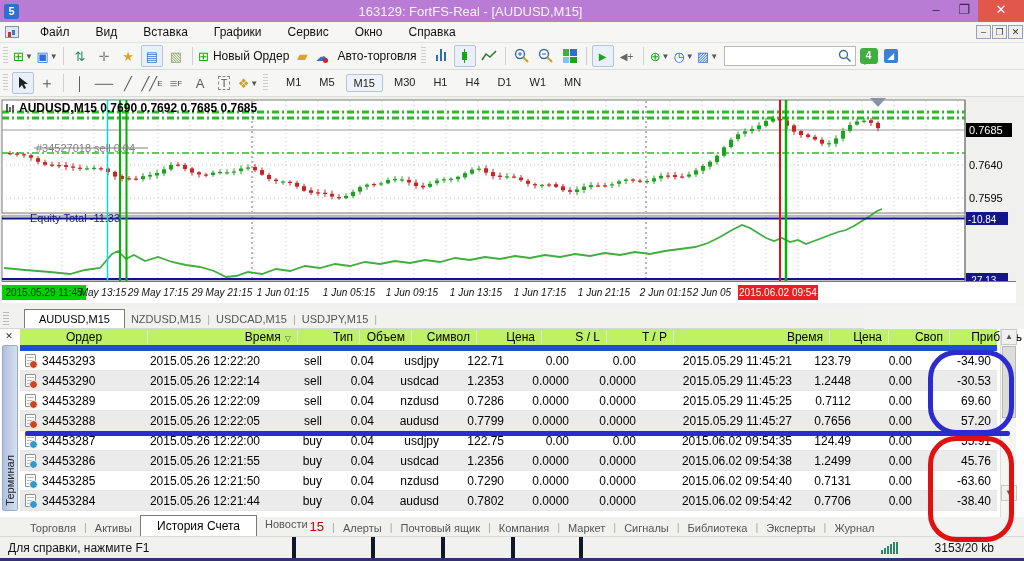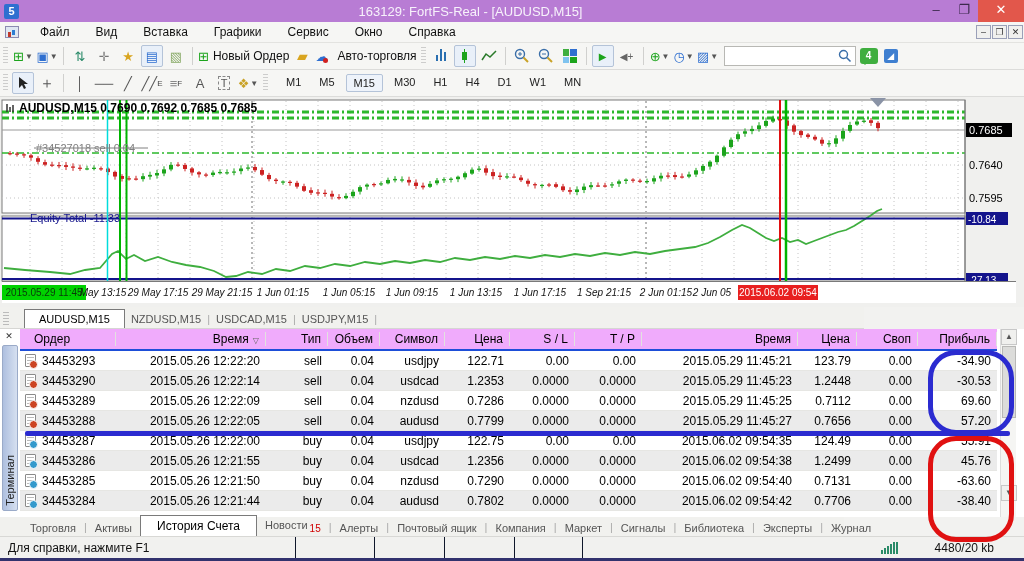--- a/index.html
+++ b/index.html
@@ -60,21 +60,21 @@
   #charttabs { left:0; top:307px; width:864px; height:22px; background:#f1f1ee; border-bottom:1px solid #d6d6d3; display:flex; align-items:flex-end; font-size:11px; }
   .ctab { color:#555; padding:3px 6px; }
   .ctab.active { background:#fff; color:#000; border:1px solid #7a7a7a; border-bottom:none; padding:3px 14px; margin-left:12px; }
   .pipe { color:#aaa; padding:3px 0; }
 
   
   #terminal { left:0; top:329px; width:1024px; height:188px; background:#fff; }
   #term-close { position:absolute; left:3px; top:1px; width:12px; height:12px; font-size:9px; line-height:11px; text-align:center; color:#333; border:1px solid transparent; }
   #term-strip { position:absolute; left:2px; top:16px; width:16px; height:166px; background:linear-gradient(90deg,#aebfdf,#d6e0f0); border:1px solid #9aaac8; border-radius:2px; display:flex; align-items:flex-end; justify-content:center; }
   #term-strip span { writing-mode:vertical-rl; transform:rotate(180deg); font-size:11px; color:#222; padding-top:4px; }
-  #thead { position:absolute; left:20px; top:0; width:977px; height:22px; display:grid; grid-template-columns:96px 150px 62px 52px 65px 65px 65px 67px 156px 59px 61px 79px; background:#f0abfc; border-bottom:2px solid #1d4ed8; align-items:center; }
+  #thead { position:absolute; left:20px; top:0; width:977px; height:22px; display:grid; grid-template-columns:96px 150px 62px 52px 65px 65px 65px 67px 156px 59px 61px 79px; background:#bef264; border-bottom:6px solid #1d4ed8; align-items:center;padding-left:32px; }
   #thead .hc { padding:0 6px; text-align:right; color:#000; border-right:1px solid #e2e2df; white-space:nowrap; overflow:hidden; }
   #thead .hc.first { text-align:left; padding-left:14px; }
   .sortglyph { font-size:8px; color:#666; margin-left:4px; }
   #tbody { position:absolute; left:20px; top:22px; width:977px; }
   .trow { display:grid; grid-template-columns:20px 76px 150px 62px 52px 65px 65px 65px 67px 156px 59px 61px 79px; height:20px; align-items:center; border-bottom:1px solid #e6e6e3; }
   .trow.alt { background:#ebebeb; }
   .tc { padding:0 6px; text-align:right; white-space:nowrap; overflow:hidden; color:#000; }
   .tc.left { text-align:left; padding:0 2px; }
   .doc { width:11px; height:13px; background:#fff; border:1px solid #8a8a8a; border-radius:1px; position:relative; margin-left:5px; }
   .doc:before { content:""; position:absolute; left:1px; top:2px; width:7px; height:1px; background:#bbb; box-shadow:0 3px 0 #bbb, 0 6px 0 #bbb; }
@@ -86,25 +86,25 @@
   #sb-thumb { position:absolute; left:1px; top:17px; width:14px; height:72px; background:#dcdcda; border:1px solid #b8b8b6; }
   
   #anno-line { position:absolute; left:25px; top:102px; width:985px; height:5px; background:#2b2bd0; border-radius:2px; z-index:40; }
   #anno-blue { position:absolute; left:928px; top:21px; width:86px; height:85px; border:5px solid #2b2bd0; border-radius:28px; z-index:50; }
   #anno-red { position:absolute; left:928px; top:107px; width:86px; height:106px; border:5px solid #e01111; border-radius:28px; z-index:50; }
 
   
   #bottomtabs { left:0; top:517px; width:844px; height:19px; background:#f1f1ee; display:flex; align-items:flex-end; font-size:11px; padding-left:22px; }
   .btab { color:#555; padding:2px 8px; white-space:nowrap; }
   .btab.active { background:#fff; color:#000; border:1px solid #7a7a7a; border-bottom:none; padding:3px 16px; font-size:12px; }
-  .btab .badge { color:#d00000; font-size:10px; vertical-align:sub; margin-left:2px; }
+  .btab .badge { color:#d00000; font-size:13px; vertical-align:sub; margin-left:2px; }
 
   
   #statusbar { left:0; top:536px; width:1024px; height:22px; background:#f1f1ef; border-top:1px solid #d8d8d5; display:flex; align-items:center; color:#111; }
-  .scell { height:100%; display:flex; align-items:center; border-right:1px solid #0f172a; padding:0 8px; white-space:nowrap; }
+  .scell { height:100%; display:flex; align-items:center; border-right:4px solid #0f172a; padding:0 8px; white-space:nowrap; }
   #sc-help { width:296px; } #sc-profile { width:214px; }
   .scell.empty { padding:0; }
   #conn-bars { display:flex; align-items:flex-end; gap:1px; height:12px; margin:0 6px 0 auto; }
   #conn-bars i { width:2px; background:#2a8a68; }
   #sc-traffic { border:none; width:120px; justify-content:flex-end; padding-right:30px; }
   #navybar { left:0; top:558px; width:1024px; height:3px; background:#32326e; }
 </style>
 </head>
 <body>
 
@@ -644,21 +644,21 @@
     <div class="t-badge" id="t-badge-start" style="left: 0px; width: 84px;">2015.05.29 11:45</div>
     <div class="t-badge" id="t-badge-end" style="left: 736px; width: 80px;">2015.06.02 09:54</div>
   <div class="t-lab" style="left: 101px;">May 13:15</div>
       <div class="t-lab" style="left: 156px;">29 May 17:15</div>
       <div class="t-lab" style="left: 220px;">29 May 21:15</div>
       <div class="t-lab" style="left: 281px;">1 Jun 01:15</div>
       <div class="t-lab" style="left: 347px;">1 Jun 05:15</div>
       <div class="t-lab" style="left: 410px;">1 Jun 09:15</div>
       <div class="t-lab" style="left: 474px;">1 Jun 13:15</div>
       <div class="t-lab" style="left: 538px;">1 Jun 17:15</div>
-      <div class="t-lab" style="left: 602px;">1 Sep 21:15</div>
+      <div class="t-lab" style="left: 602px;">1 Jun 21:15</div>
       <div class="t-lab" style="left: 664px;">2 Jun 01:15</div>
       <div class="t-lab" style="left: 710px;">2 Jun 05</div>
       <div class="t-lab" style="left: 856px; margin-top: 47px;">2 Jun 13:15</div>
     </div>
 </div>
 
 <div id="charttabs" class="abs">
     <div style="width: 6px; height: 14px; margin: 0px 3px 2px; background: repeating-linear-gradient(rgb(187, 187, 187) 0px, rgb(187, 187, 187) 1px, transparent 1px, transparent 3px);"></div>
     <div class="ctab active">AUDUSD,M15</div>
     <div class="ctab">NZDUSD,M15</div>
@@ -867,15 +867,15 @@
   <div class="scell empty" style="width:70px;"></div>
   <div class="scell empty" style="width:68px;"></div>
   <div id="conn-bars">
       <i style="height:4px"></i>
       <i style="height:6px"></i>
       <i style="height:8px"></i>
       <i style="height:10px"></i>
       <i style="height:12px"></i>
       <i style="height:12px"></i>
     </div>
-  <div class="scell" id="sc-traffic">4480/20 kb</div>
+  <div class="scell" id="sc-traffic">3153/20 kb</div>
 </div>
 <div id="navybar" class="abs"></div>
 
 </body></html>

